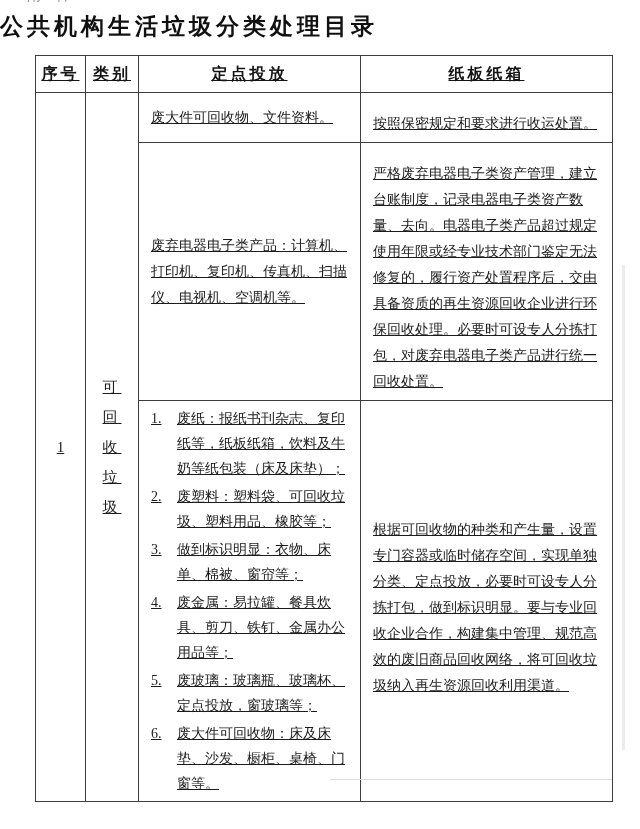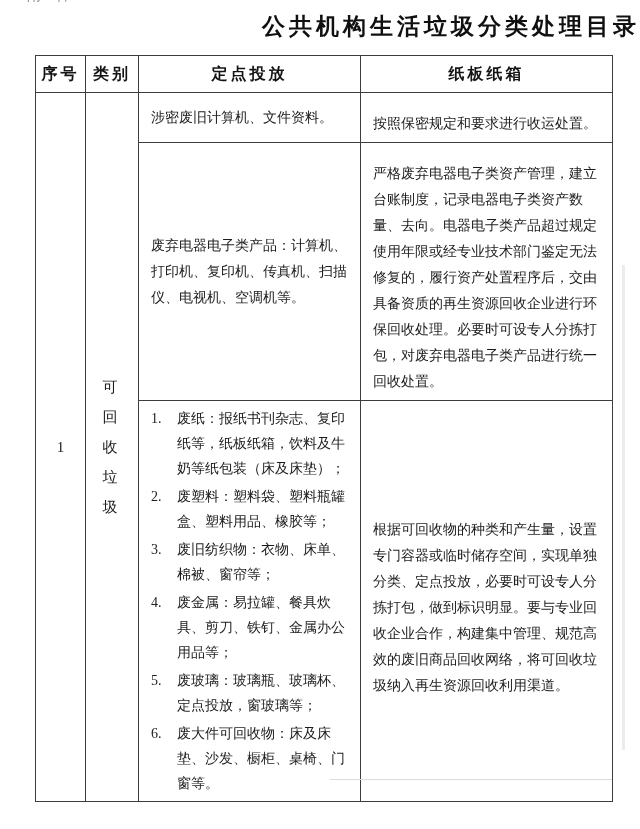--- a/index.html
+++ b/index.html
@@ -7,31 +7,31 @@
     position:relative; width:640px; height:829px; background:#ffffff;
     overflow:hidden; font-family:"Liberation Serif", serif; color:#1c1c1c;
   }
   .edge-text {
     position:absolute; top:0; left:27px; height:5px; width:120px; overflow:hidden;
   }
   .edge-text span {
     display:block; margin-top:-14px; font-size:15px; color:#909090; letter-spacing:14px;
   }
   .title {
-    position:absolute; top:11px; left:0; width:100%; text-align:right;
+    position:absolute; top:11px; left:0; width:100%; text-align:left;
     font-family:"Liberation Sans", sans-serif; font-weight:700;
     font-size:23px; letter-spacing:4px; color:#101010; white-space:nowrap;
   }
   table.catalog {
     position:absolute; top:55px; left:35px; width:577px;
     border-collapse:collapse; table-layout:fixed;
   }
   .catalog td, .catalog th {
     border:1.4px solid #3d3d3d; vertical-align:middle;
-    font-size:14px; color:#1c1c1c; overflow:hidden;
+    font-size:14px; color:#1c1c1c; overflow:hidden;text-decoration:underline;
   }
   .catalog th {
     font-size:16px; font-weight:700; letter-spacing:3px; text-align:center;
     padding:4px 2px; color:#141414;
   }
   tr.hdr   { height:37px; }
   tr.row-a { height:36px; }
   tr.row-b { height:257px; }
   tr.row-c { height:388px; }
   td.index-cell { text-align:center; font-size:15px; }
@@ -79,41 +79,41 @@
       <th>序号</th>
       <th>类别</th>
       <th>定点投放</th>
       <th>纸板纸箱</th>
     </tr>
     <tr class="row-a">
       <td class="index-cell" rowspan="3">1</td>
       <td class="category-cell" rowspan="3">
         <div class="category-inner">可回收垃圾</div>
       </td>
-      <td class="items-cell">涉密废旧计算机、文件资料。</td>
+      <td class="items-cell">废大件可回收物、文件资料。</td>
       <td class="disposal-cell">按照保密规定和要求进行收运处置。</td>
     </tr>
     <tr class="row-b">
       <td class="items-cell">废弃电器电子类产品：计算机、打印机、复印机、传真机、扫描仪、电视机、空调机等。</td>
       <td class="disposal-cell">严格废弃电器电子类资产管理，建立台账制度，记录电器电子类资产数量、去向。电器电子类产品超过规定使用年限或经专业技术部门鉴定无法修复的，履行资产处置程序后，交由具备资质的再生资源回收企业进行环保回收处理。必要时可设专人分拣打包，对废弃电器电子类产品进行统一回收处置。</td>
     </tr>
     <tr class="row-c">
       <td class="items-cell">
         <div class="item-list">
           <div class="item-row">
             <span class="item-num">1.</span>
             <span class="item-text">废纸：报纸书刊杂志、复印纸等，纸板纸箱，饮料及牛奶等纸包装（床及床垫）；</span>
           </div>
           <div class="item-row">
             <span class="item-num">2.</span>
-            <span class="item-text">废塑料：塑料袋、塑料瓶罐盒、塑料用品、橡胶等；</span>
+            <span class="item-text">废塑料：塑料袋、可回收垃圾、塑料用品、橡胶等；</span>
           </div>
           <div class="item-row">
             <span class="item-num">3.</span>
-            <span class="item-text">废旧纺织物：衣物、床单、棉被、窗帘等；</span>
+            <span class="item-text">做到标识明显：衣物、床单、棉被、窗帘等；</span>
           </div>
           <div class="item-row">
             <span class="item-num">4.</span>
             <span class="item-text">废金属：易拉罐、餐具炊具、剪刀、铁钉、金属办公用品等；</span>
           </div>
           <div class="item-row">
             <span class="item-num">5.</span>
             <span class="item-text">废玻璃：玻璃瓶、玻璃杯、定点投放，窗玻璃等；</span>
           </div>
           <div class="item-row">

